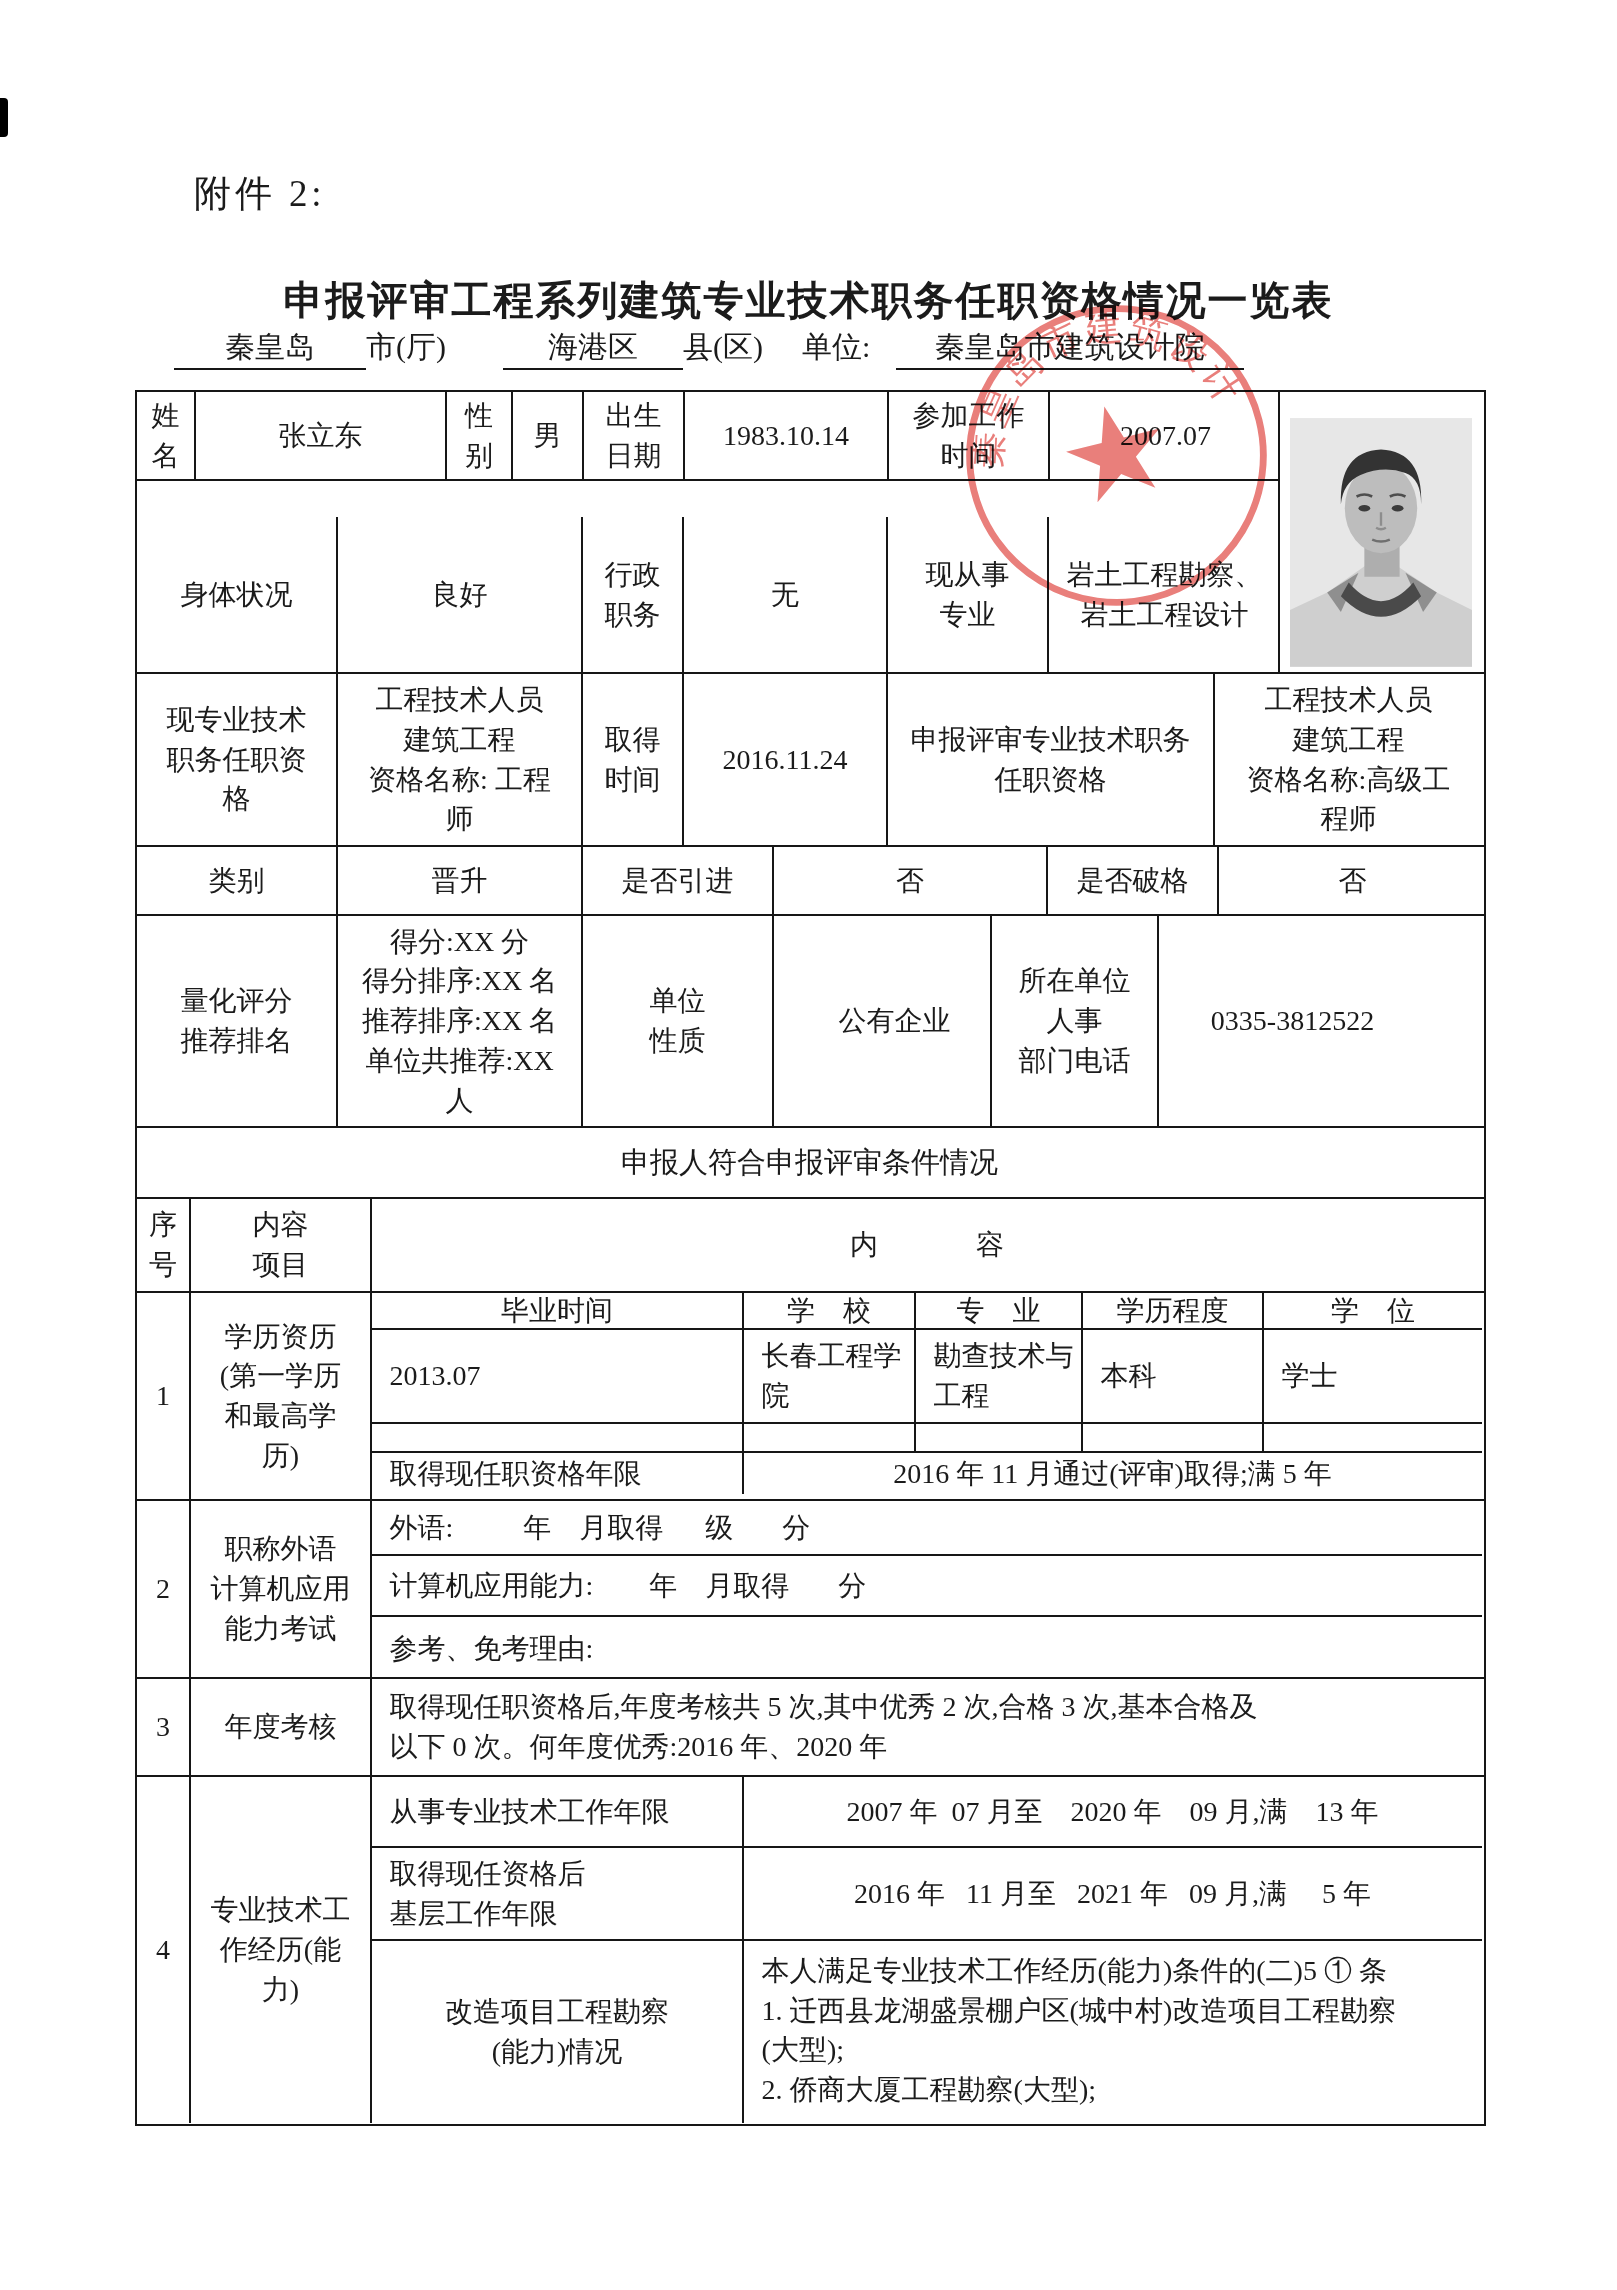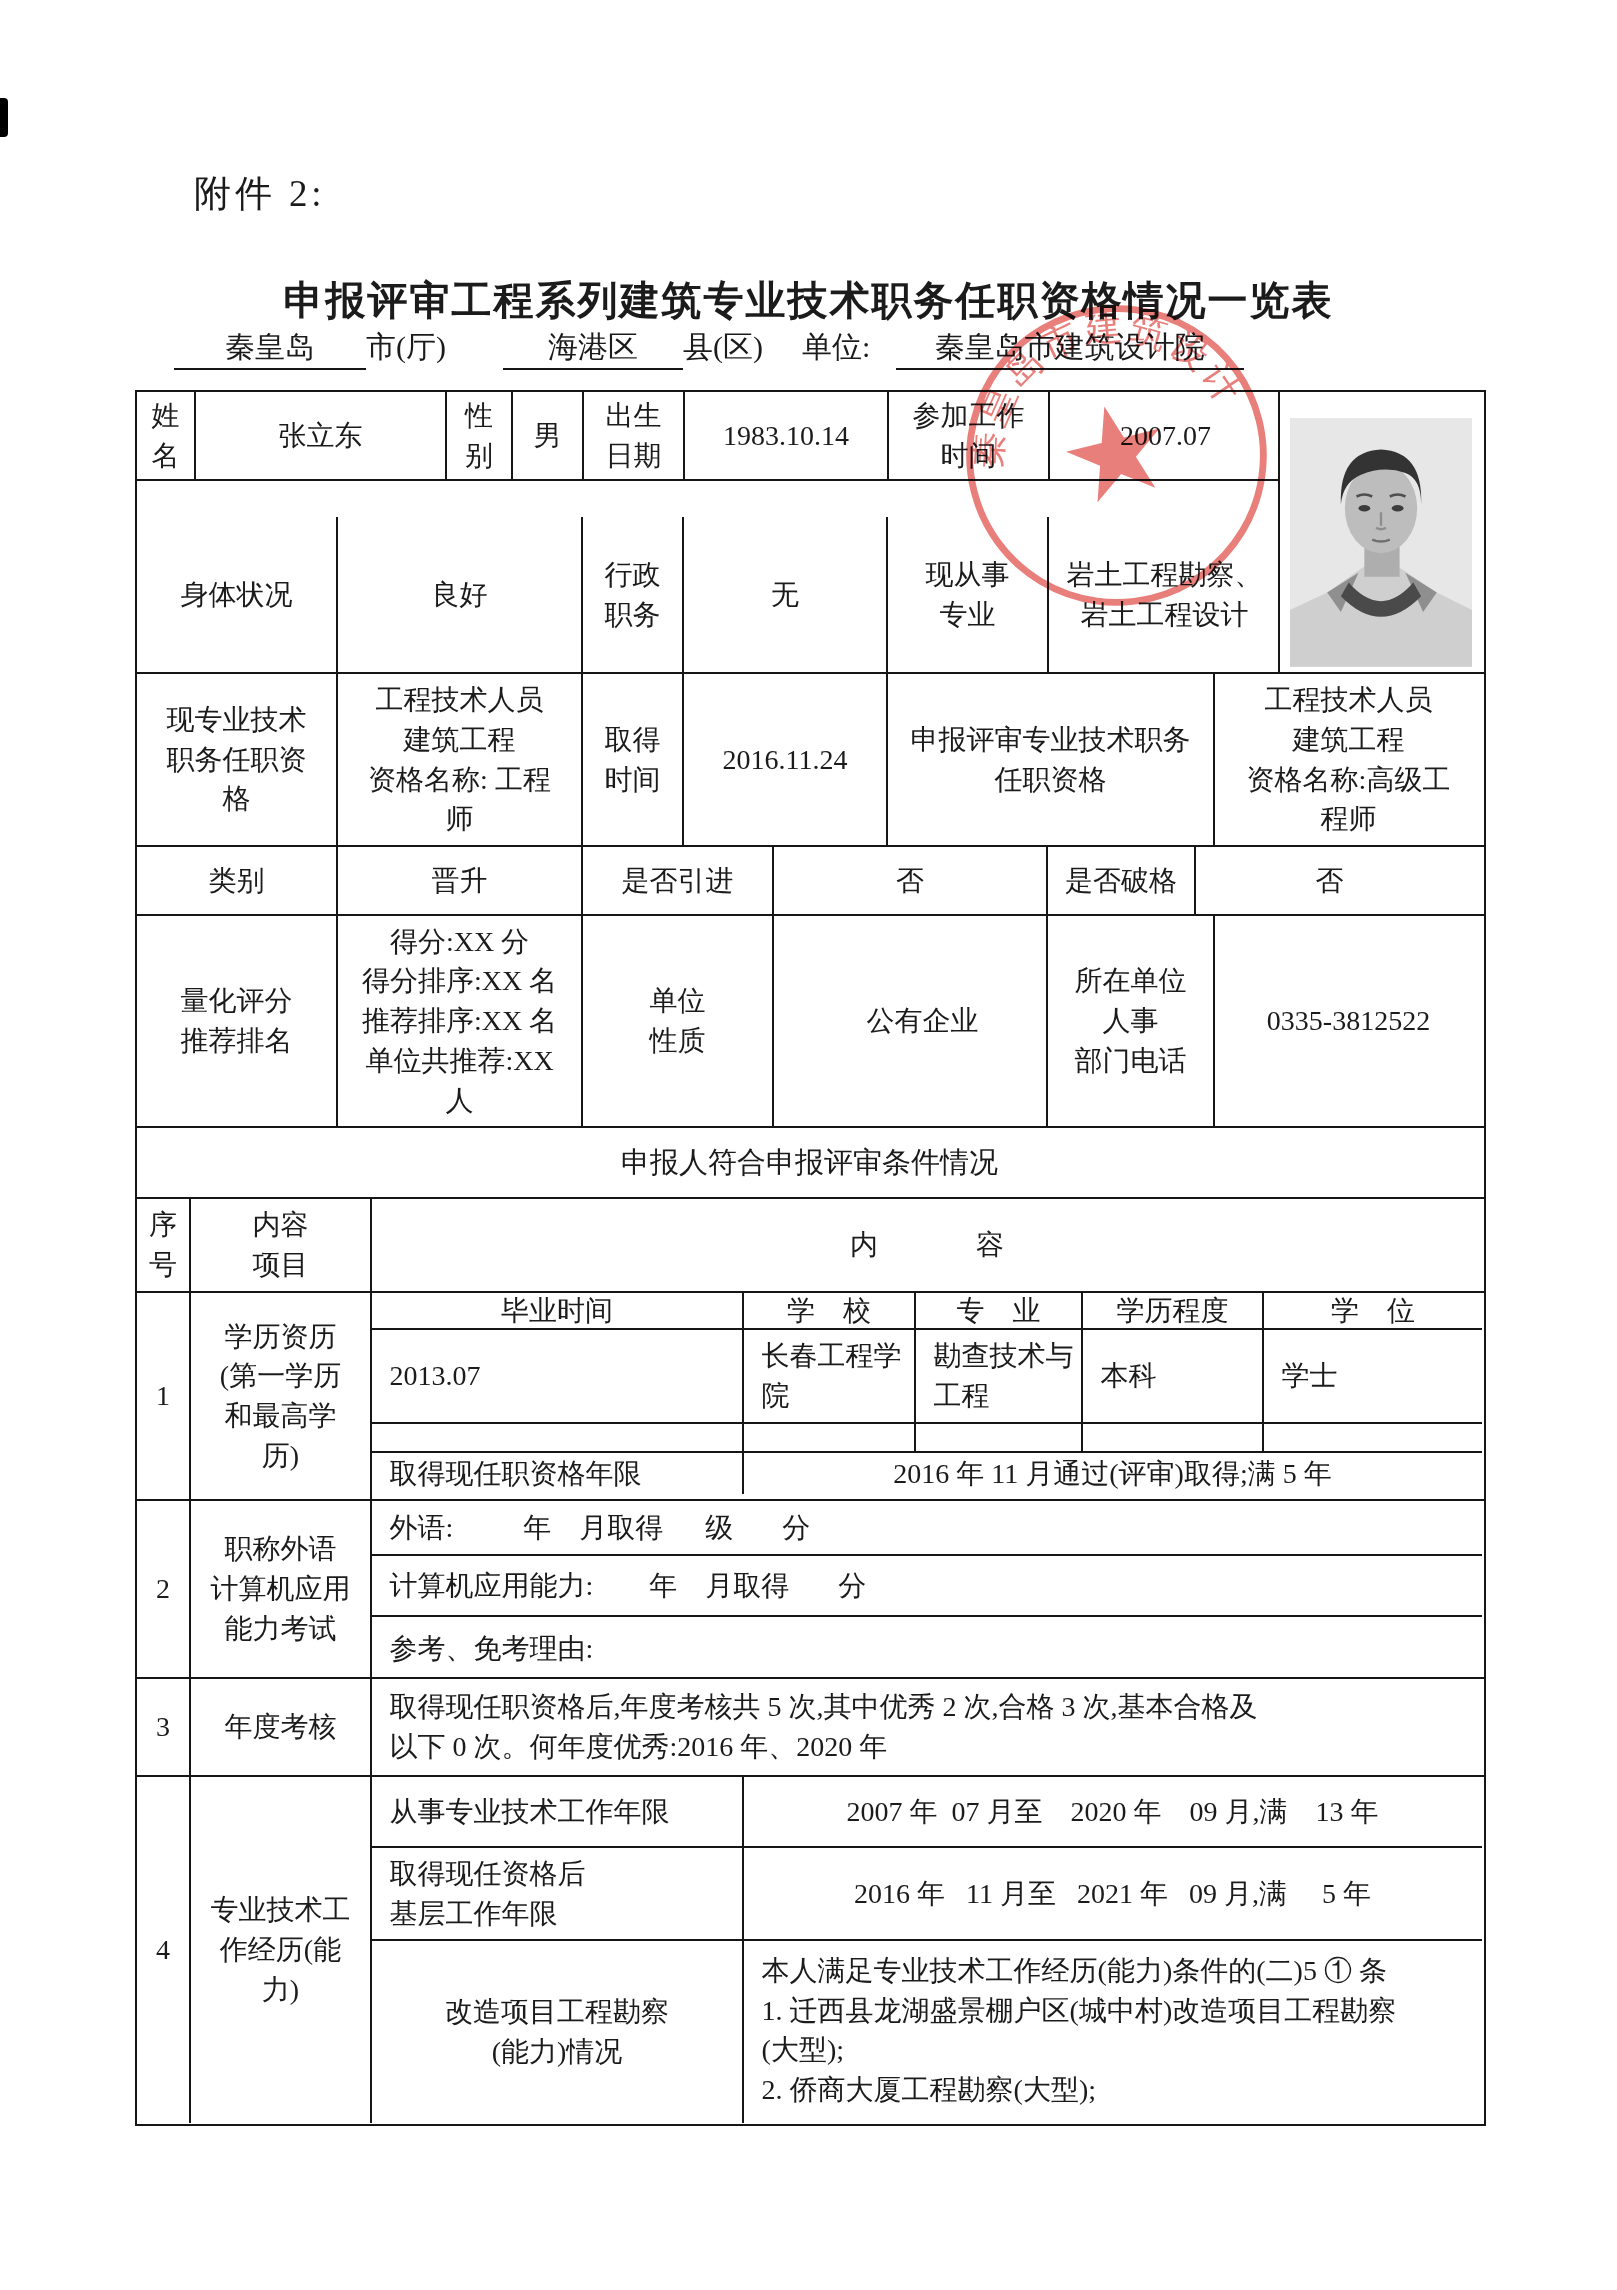--- a/index.html
+++ b/index.html
@@ -126,35 +126,35 @@
 建筑工程
 资格名称:高级工
 程师</div>
     </div>
 
     <div class="band" style="height:69px;">
       <div class="cell" style="width:201px;">类别</div>
       <div class="cell" style="width:245px;">晋升</div>
       <div class="cell" style="width:191px;">是否引进</div>
       <div class="cell" style="width:274px;">否</div>
-      <div class="cell" style="width:148px;">是否破格</div>
+      <div class="cell" style="width:171px;">是否破格</div>
       <div class="cell norr" style="width:267px;">否</div>
     </div>
 
     <div class="band" style="height:212px;">
       <div class="cell pre" style="width:201px;">量化评分
 推荐排名</div>
       <div class="cell pre" style="width:245px;">得分:XX 分
 得分排序:XX 名
 推荐排序:XX 名
 单位共推荐:XX
 人</div>
       <div class="cell pre" style="width:191px;">单位
 性质</div>
-      <div class="cell" style="width:274px;padding-left:31px;">公有企业</div>
+      <div class="cell" style="width:218px;padding-left:31px;">公有企业</div>
       <div class="cell pre" style="width:167px;">所在单位
 人事
 部门电话</div>
       <div class="cell norr" style="width:267px;">0335-3812522</div>
     </div>
 
     <div class="band" style="height:71px;">
       <div class="cell norr" style="width:1345px;font-size:29px;">申报人符合申报评审条件情况</div>
     </div>
 

